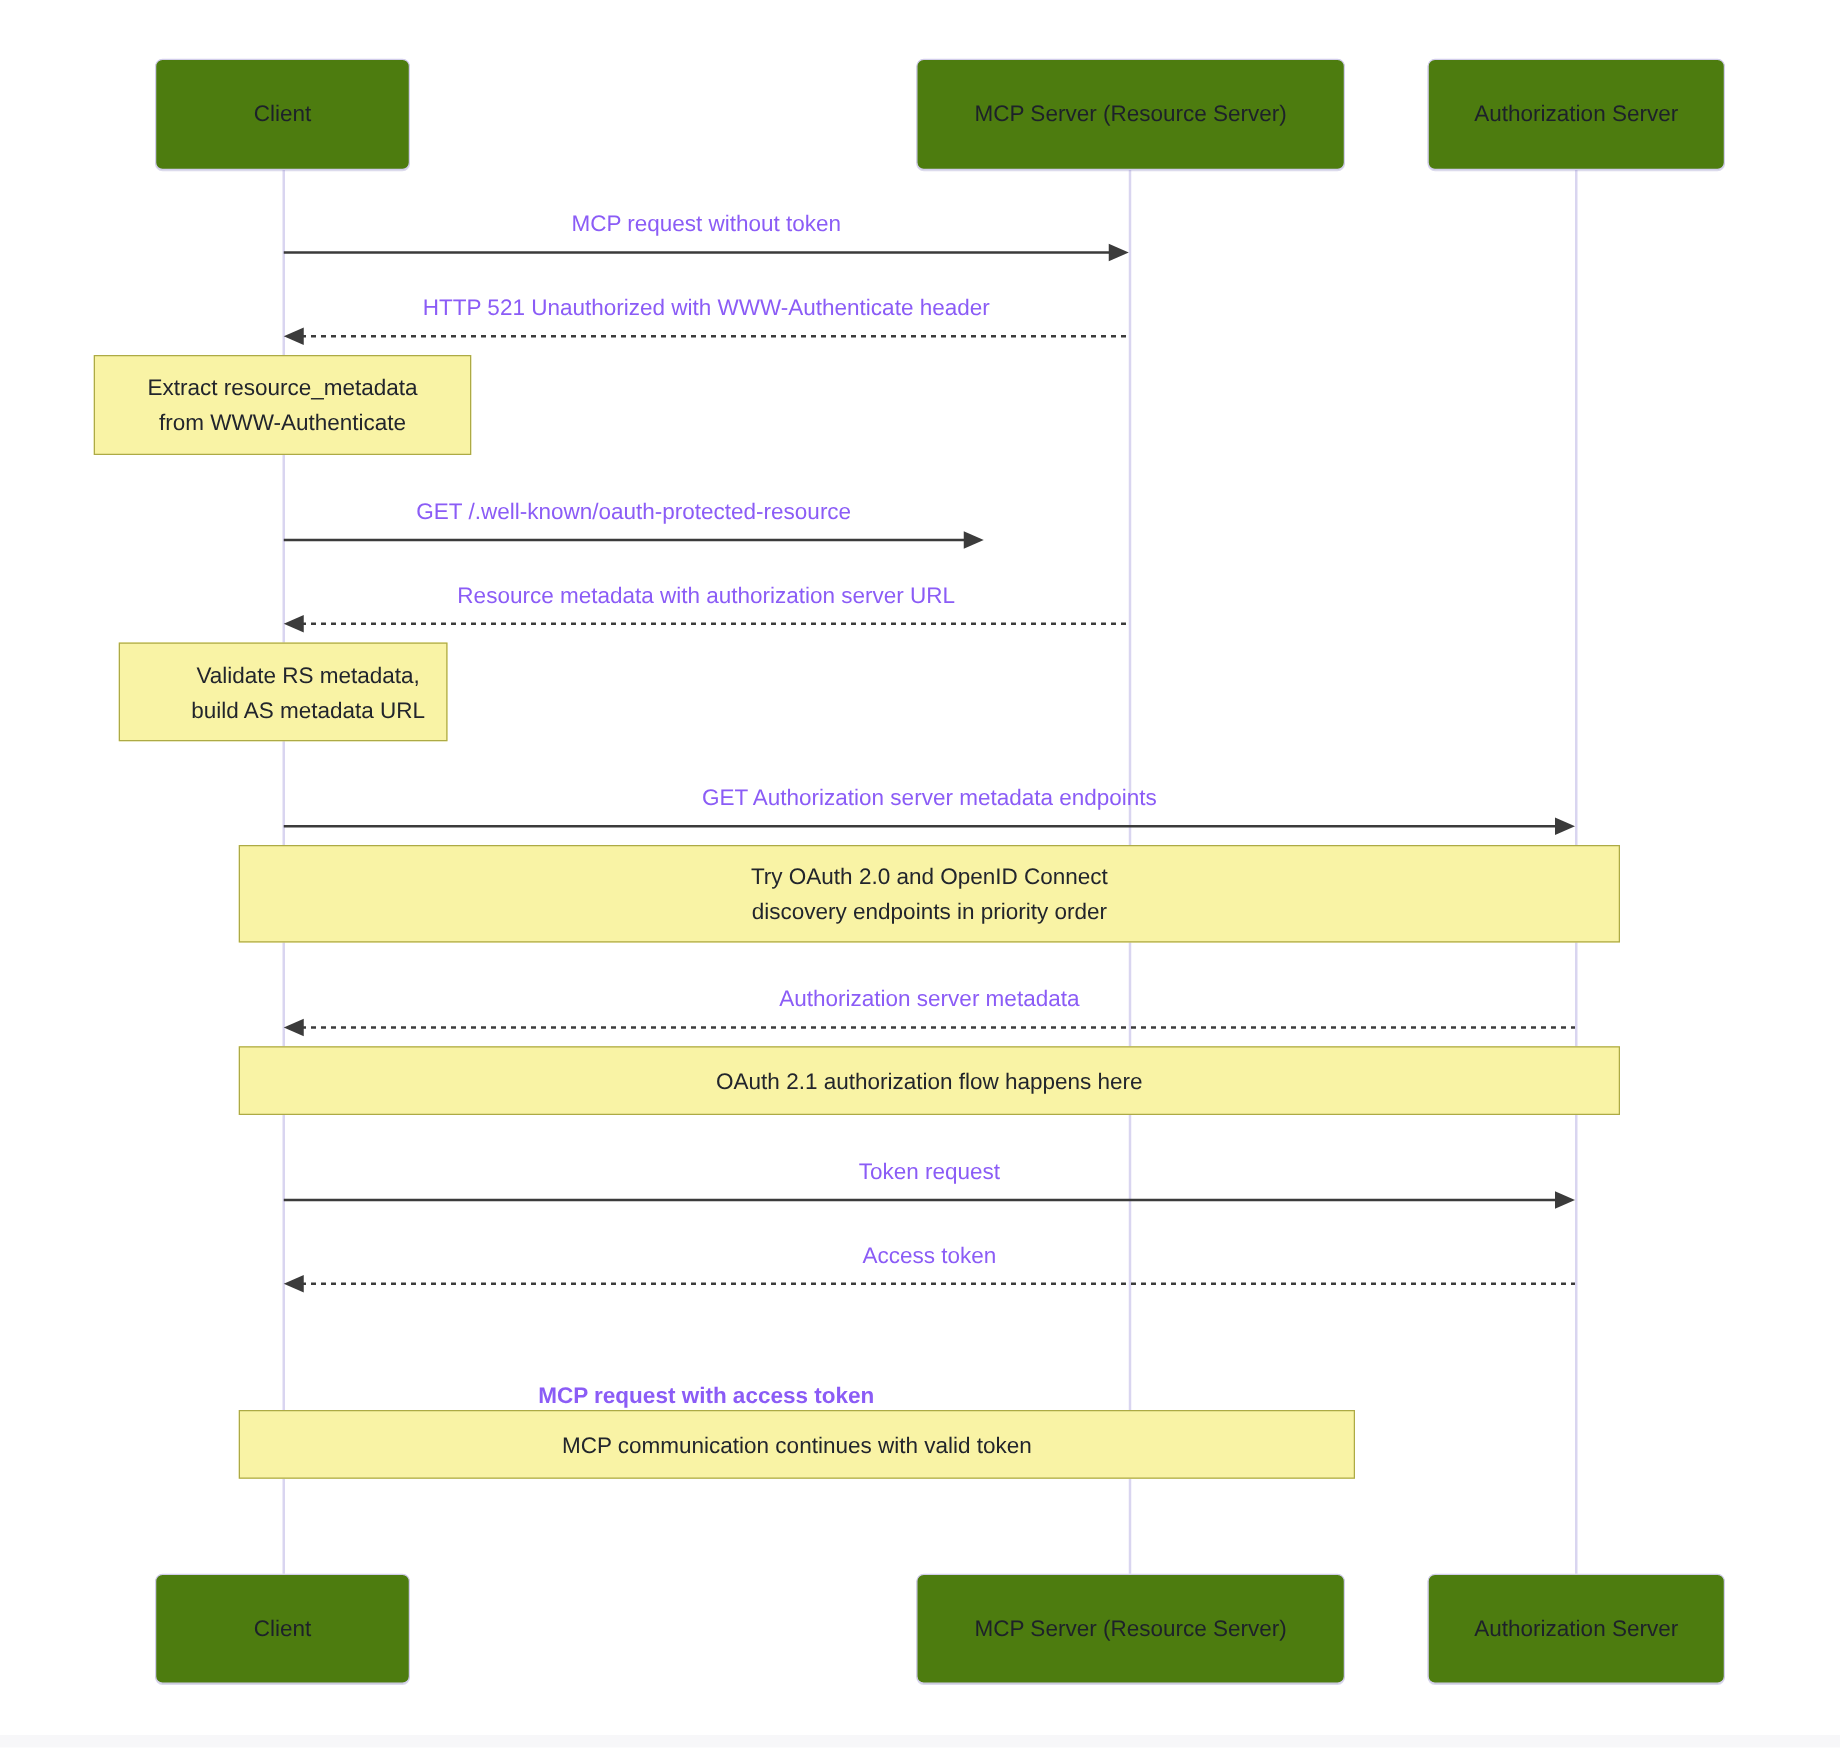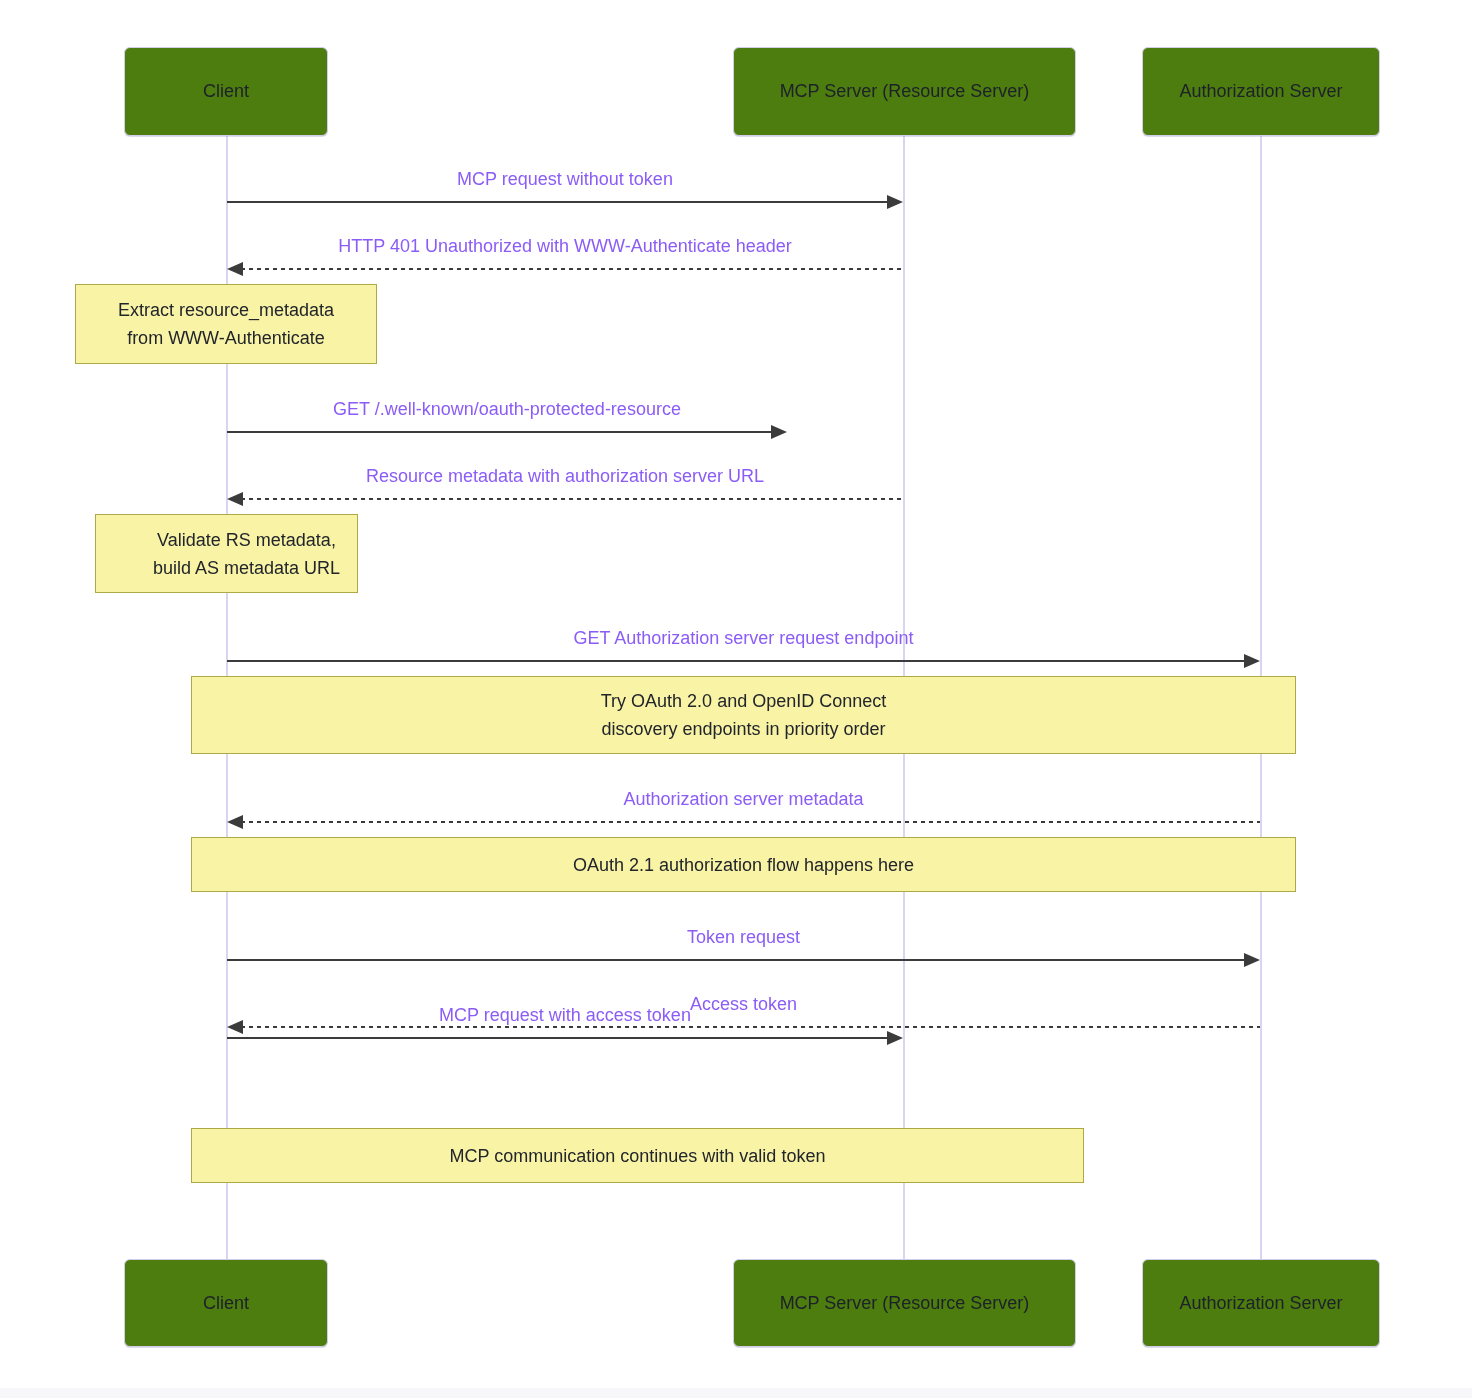--- a/index.html
+++ b/index.html
@@ -107,21 +107,21 @@
     <span>Authorization Server</span>
   </div>
 
   <div class="msg solid" style="left:227px; top:159px; width:676px;">
     <div class="msg-label">MCP request without token</div>
     <div class="msg-line solid"></div>
     <div class="arrowhead right"></div>
   </div>
 
   <div class="msg dashed" style="left:227px; top:226px; width:676px;">
-    <div class="msg-label">HTTP 401 Unauthorized with WWW-Authenticate header</div>
+    <div class="msg-label">HTTP 521 Unauthorized with WWW-Authenticate header</div>
     <div class="msg-line dashed"></div>
     <div class="arrowhead left"></div>
   </div>
 
   <div class="note" style="left:75px; top:284px; width:302px; height:80px;">
     <span class="note-text">Extract resource_metadata
 from WWW-Authenticate</span>
   </div>
 
   <div class="msg solid" style="left:227px; top:389px; width:560px;">
@@ -135,21 +135,21 @@
     <div class="msg-line dashed"></div>
     <div class="arrowhead left"></div>
   </div>
 
   <div class="note" style="left:95px; top:514px; width:263px; height:79px;padding-left:40px;">
     <span class="note-text">Validate RS metadata,
 build AS metadata URL</span>
   </div>
 
   <div class="msg solid" style="left:227px; top:618px; width:1033px;">
-    <div class="msg-label">GET Authorization server request endpoint</div>
+    <div class="msg-label">GET Authorization server metadata endpoints</div>
     <div class="msg-line solid"></div>
     <div class="arrowhead right"></div>
   </div>
 
   <div class="note" style="left:191px; top:676px; width:1105px; height:78px;">
     <span class="note-text">Try OAuth 2.0 and OpenID Connect
 discovery endpoints in priority order</span>
   </div>
 
   <div class="msg dashed" style="left:227px; top:779px; width:1033px;">
@@ -167,21 +167,21 @@
     <div class="msg-line solid"></div>
     <div class="arrowhead right"></div>
   </div>
 
   <div class="msg dashed" style="left:227px; top:984px; width:1033px;">
     <div class="msg-label">Access token</div>
     <div class="msg-line dashed"></div>
     <div class="arrowhead left"></div>
   </div>
 
-  <div class="msg solid" style="left:227px; top:995px; width:676px;">
+  <div class="msg solid" style="left:227px; top:1096px; width:676px;font-weight:bold;">
     <div class="msg-label">MCP request with access token</div>
     <div class="msg-line solid"></div>
     <div class="arrowhead right"></div>
   </div>
 
   <div class="msg dashed" style="left:227px; top:1118px; width:676px;">
     <div class="msg-label">MCP response</div>
     <div class="msg-line dashed"></div>
     <div class="arrowhead left"></div>
   </div>

